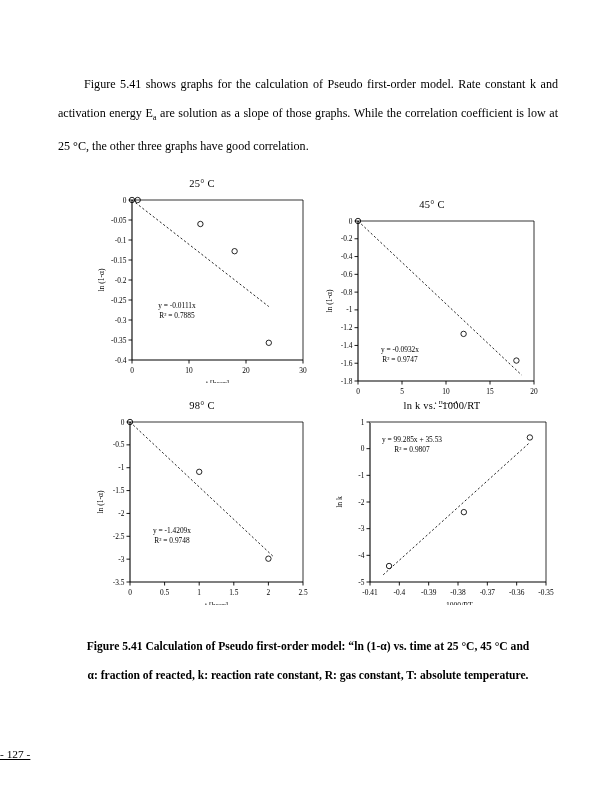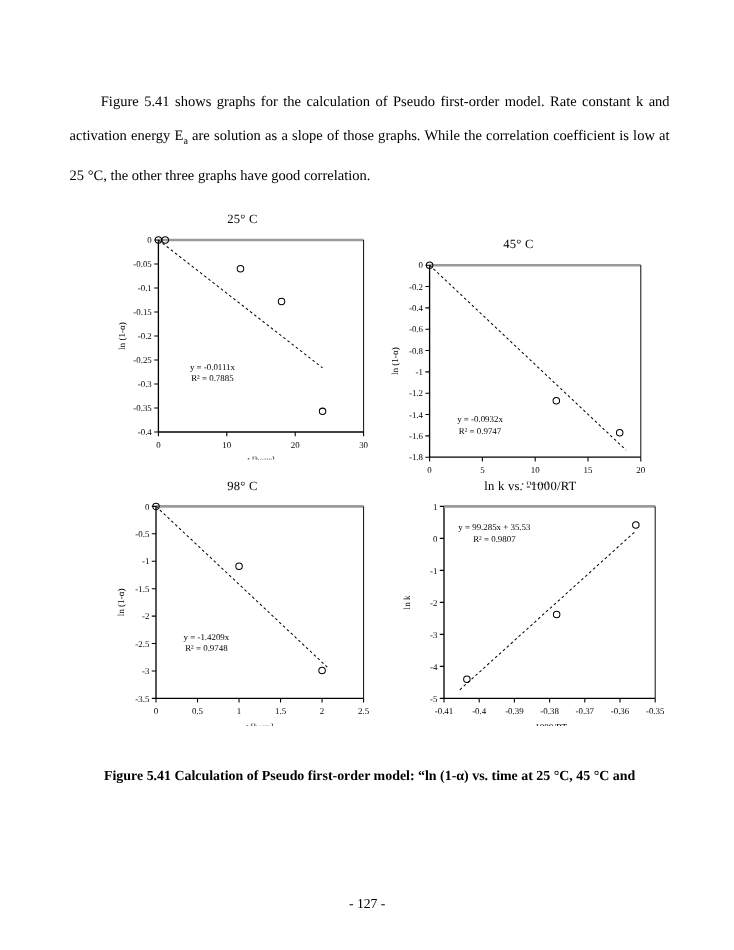--- a/index.html
+++ b/index.html
@@ -91,22 +91,23 @@
     line-height: 29px;
     text-align: center;
   }
 
   
   .footer {
     position: absolute;
     left: 0;
     top: 748px;
     width: 612px;
-    text-align: center;
+    text-align: left;
     font-size: 11.4px;
+    text-decoration: underline;
   }
 </style>
 </head>
 <body>
 
 <div class="page-body">
   <div class="para">
     <span class="indent"></span><span class="bold">Figure 5.41</span><span> shows graphs for the calculation of Pseudo first-order model. Rate constant</span>
     <span>k and activation energy E</span><span class="sub">a</span><span> are solution as a slope of those graphs. While the correlation coefficient</span>
     <span>is low at 25 °C, the other three graphs have good correlation.</span>
@@ -298,15 +299,16 @@
         <circle cx="197.86666666666665" cy="37.46666666666667" r="2.7" fill="none" stroke="#000" stroke-width="0.85"></circle>
         <text x="80" y="42" text-anchor="middle" class="eq-text">y = 99.285x + 35.53</text>
         <text x="80" y="51.5" text-anchor="middle" class="eq-text">R² = 0.9807</text>
       </svg>
   </div>
 
 </div>
 
 <div class="caption">
   <div>Figure 5.41 Calculation of Pseudo first-order model: “ln (1-α) vs. time at 25 °C, 45 °C and</div>
+  <div>α: fraction of reacted, k: reaction rate constant, R: gas constant, T: absolute temperature.</div>
 </div>
 
 <div class="footer">-  127  -</div>
 
 </body></html>

